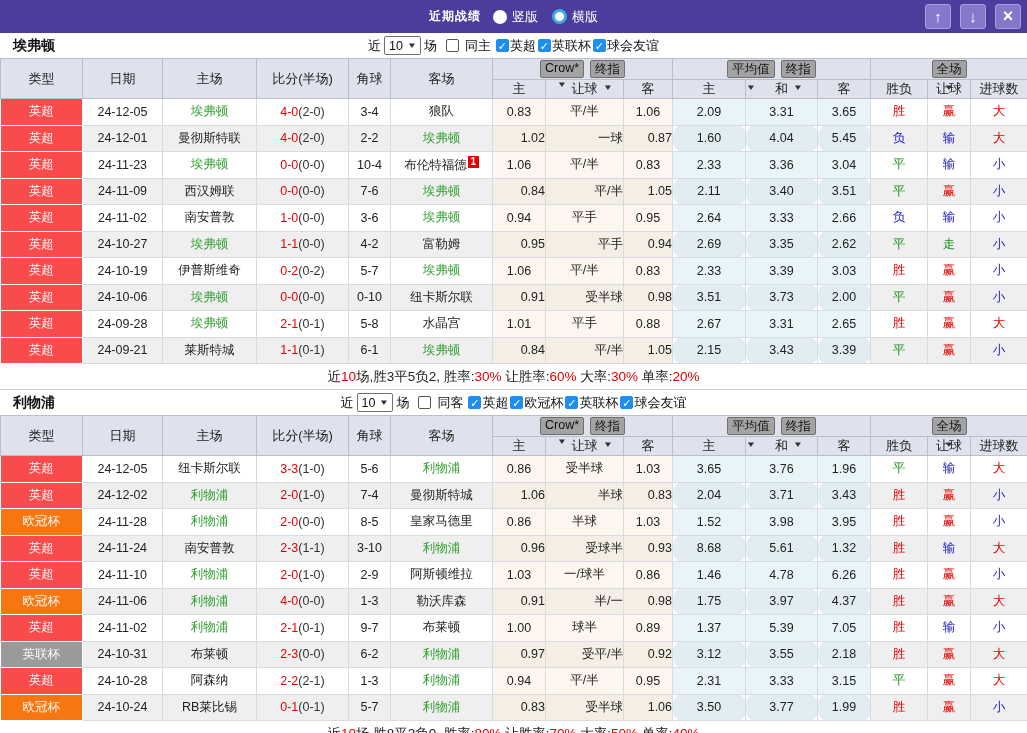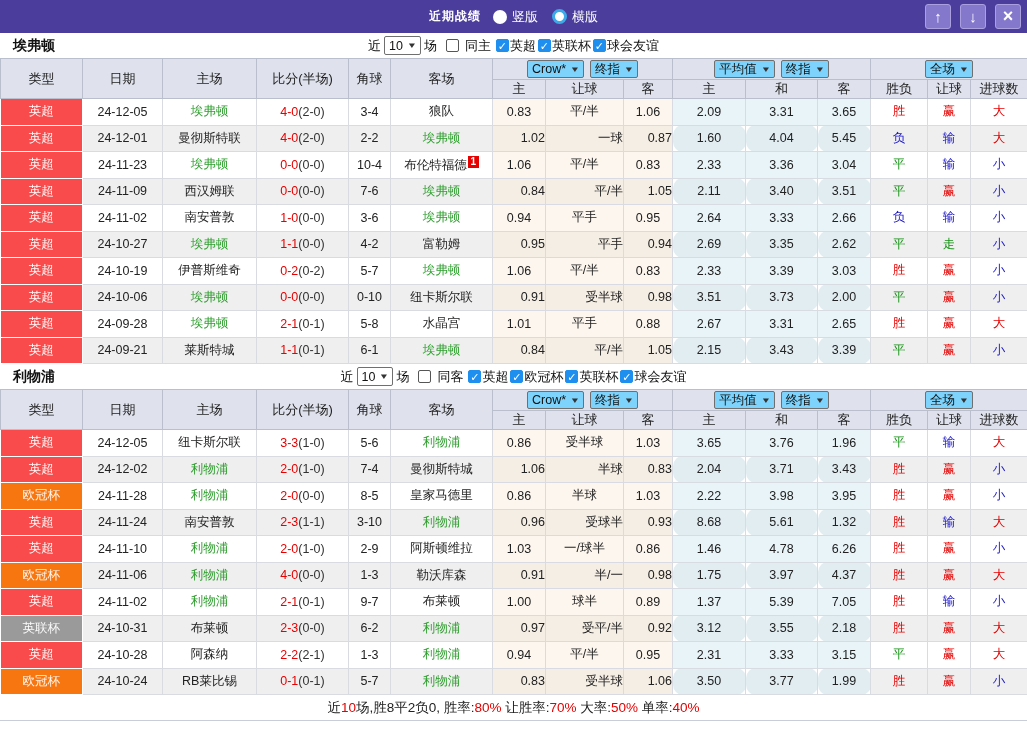--- a/index.html
+++ b/index.html
@@ -36,21 +36,21 @@
   .leagues .checkbox { margin:0 1px 0 2px; }
 
   
   table.grid { border-collapse:collapse; table-layout:fixed; width:1027px; }
   thead th { background:#dfe2ed; font-weight:normal; font-size:13px; color:#222;
     border:1px solid #b9bfcc; padding:0; }
   tr.h1 th { height:21px; }
   tr.h2 th { height:16px; }
   th.hgroup { background:#dfe2ed; }
   .hgroup-inner { display:flex; align-items:center; justify-content:center; gap:6px; }
-  .hgroup-inner .select-box { height:18px; background:#7dd3fc; }
+  .hgroup-inner .select-box { height:18px; background:#a3a3a3;flex-direction:column; }
   tbody td { font-size:12.5px; color:#222; text-align:center; height:26.5px; padding:0;
     border-right:1px solid #d8dbe2; border-bottom:1px solid #d8dbe2; background:#fff; overflow:hidden; white-space:nowrap; }
   tbody tr.even td { background:#efefef; }
   tbody td.c-odds { background:#fdf6ee; }
   tbody tr.even td.c-odds { background:#f5eee4;text-align:right; }
   tbody td.c-avg { background:#e9f4f8;margin-top:25px; }
   tbody tr.even td.c-avg { background:#e2edf2;border-radius:10px; }
   tbody td.type { color:rgba(255,255,255,.96); border-bottom:1px solid #fff; border-right:1px solid #fff; font-size:12.5px; }
   .t-green { color:#2f9e2f; }
   .score-main { color:#e60000; }
@@ -400,20 +400,21 @@
     <td class="c-avg">2.15</td>
     <td class="c-avg">3.43</td>
     <td class="c-avg">3.39</td>
     <td class="c-g">平</td>
     <td class="c-r">赢</td>
     <td class="c-b">小</td>
   </tr>
 </tbody>
     </table>
 
+    <div class="summary"><span class="c-k">近</span><span class="c-r">10</span><span class="c-k">场,胜3平5负2, 胜率:</span><span class="c-r">30%</span><span class="c-k"> 让胜率:</span><span class="c-r">60%</span><span class="c-k"> 大率:</span><span class="c-r">30%</span><span class="c-k"> 单率:</span><span class="c-r">20%</span></div>
   </section>
 
   <section>
     <div class="filter-row">
       <span class="team">利物浦</span>
       <span class="filter-center">
         <span>近</span>
         <span class="select-box">
           <span>10</span>
           <span class="arrow">▼</span>
@@ -557,21 +558,21 @@
     <td>
       <span class="score-main">2-0</span><span class="score-half">(0-0)</span>
     </td>
     <td>8-5</td>
     <td>
       <span>皇家马德里</span>
     </td>
     <td class="c-odds">0.86</td>
     <td class="c-odds">半球</td>
     <td class="c-odds">1.03</td>
-    <td class="c-avg">2.22</td>
+    <td class="c-avg">1.52</td>
     <td class="c-avg">3.98</td>
     <td class="c-avg">3.95</td>
     <td class="c-r">胜</td>
     <td class="c-r">赢</td>
     <td class="c-b">小</td>
   </tr>
 
   <tr class="even">
     <td class="type" style="background: rgb(249, 75, 75);">英超</td>
     <td>24-11-24</td>

